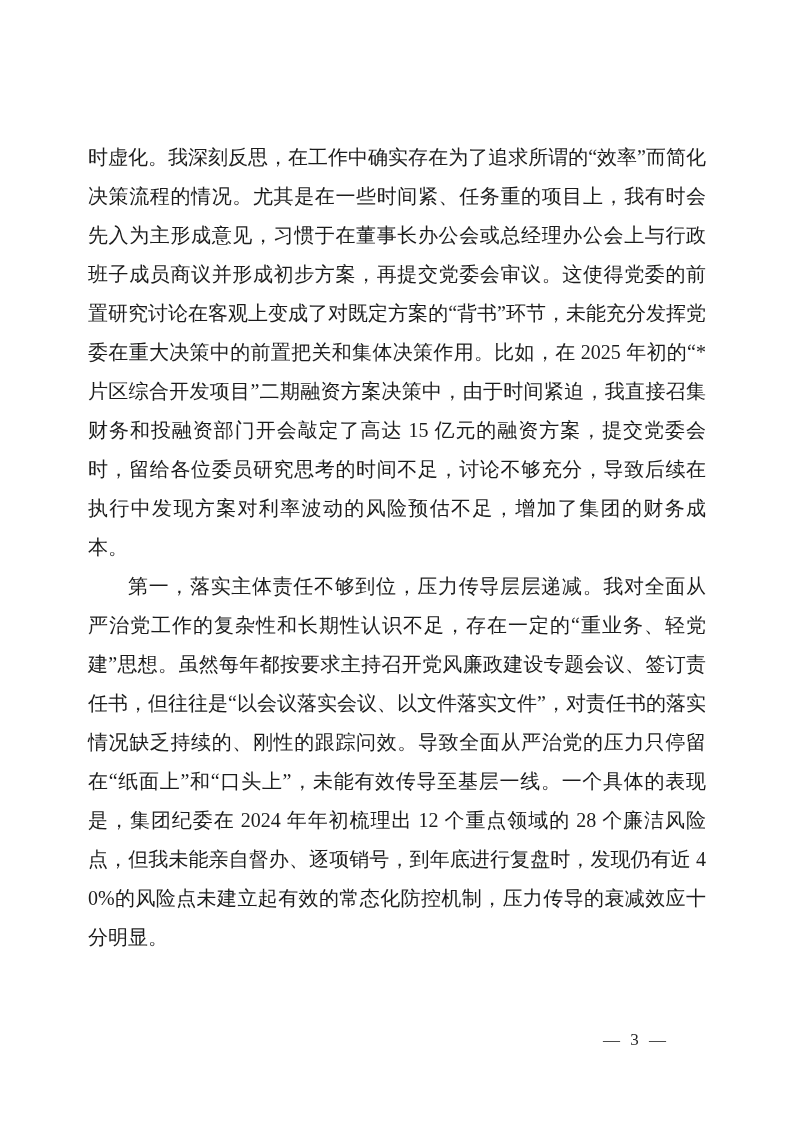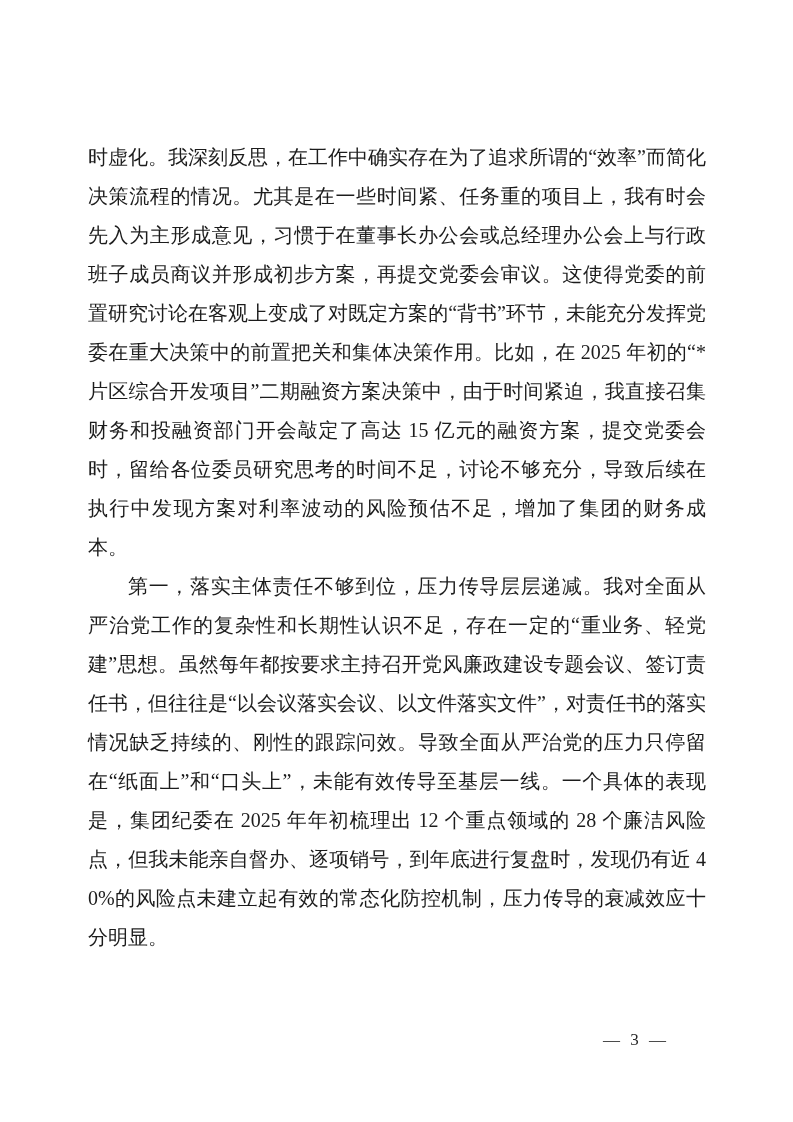--- a/index.html
+++ b/index.html
@@ -48,16 +48,16 @@
     color: #2a2a2a;
     font-family: "Liberation Serif", "DejaVu Serif", serif;
   }
 </style>
 </head>
 <body>
 
 <div class="page">
   <div class="content">
     <p class="para">时虚化。我深刻反思，在工作中确实存在为了追求所谓的“效率”而简化决策流程的情况。尤其是在一些时间紧、任务重的项目上，我有时会先入为主形成意见，习惯于在董事长办公会或总经理办公会上与行政班子成员商议并形成初步方案，再提交党委会审议。这使得党委的前置研究讨论在客观上变成了对既定方案的“背书”环节，未能充分发挥党委在重大决策中的前置把关和集体决策作用。比如，在 2025 年初的“*片区综合开发项目”二期融资方案决策中，由于时间紧迫，我直接召集财务和投融资部门开会敲定了高达 15 亿元的融资方案，提交党委会时，留给各位委员研究思考的时间不足，讨论不够充分，导致后续在执行中发现方案对利率波动的风险预估不足，增加了集团的财务成本。</p>
-    <p class="para indent">第一，落实主体责任不够到位，压力传导层层递减。我对全面从严治党工作的复杂性和长期性认识不足，存在一定的“重业务、轻党建”思想。虽然每年都按要求主持召开党风廉政建设专题会议、签订责任书，但往往是“以会议落实会议、以文件落实文件”，对责任书的落实情况缺乏持续的、刚性的跟踪问效。导致全面从严治党的压力只停留在“纸面上”和“口头上”，未能有效传导至基层一线。一个具体的表现是，集团纪委在 2025 年年初梳理出 12 个重点领域的 28 个廉洁风险点，但我未能亲自督办、逐项销号，到年底进行复盘时，发现仍有近 40%的风险点未建立起有效的常态化防控机制，压力传导的衰减效应十分明显。</p>
+    <p class="para indent">第一，落实主体责任不够到位，压力传导层层递减。我对全面从严治党工作的复杂性和长期性认识不足，存在一定的“重业务、轻党建”思想。虽然每年都按要求主持召开党风廉政建设专题会议、签订责任书，但往往是“以会议落实会议、以文件落实文件”，对责任书的落实情况缺乏持续的、刚性的跟踪问效。导致全面从严治党的压力只停留在“纸面上”和“口头上”，未能有效传导至基层一线。一个具体的表现是，集团纪委在 2024 年年初梳理出 12 个重点领域的 28 个廉洁风险点，但我未能亲自督办、逐项销号，到年底进行复盘时，发现仍有近 40%的风险点未建立起有效的常态化防控机制，压力传导的衰减效应十分明显。</p>
   </div>
   <div class="footer">— 3 —</div>
 </div>
 
 </body></html>

